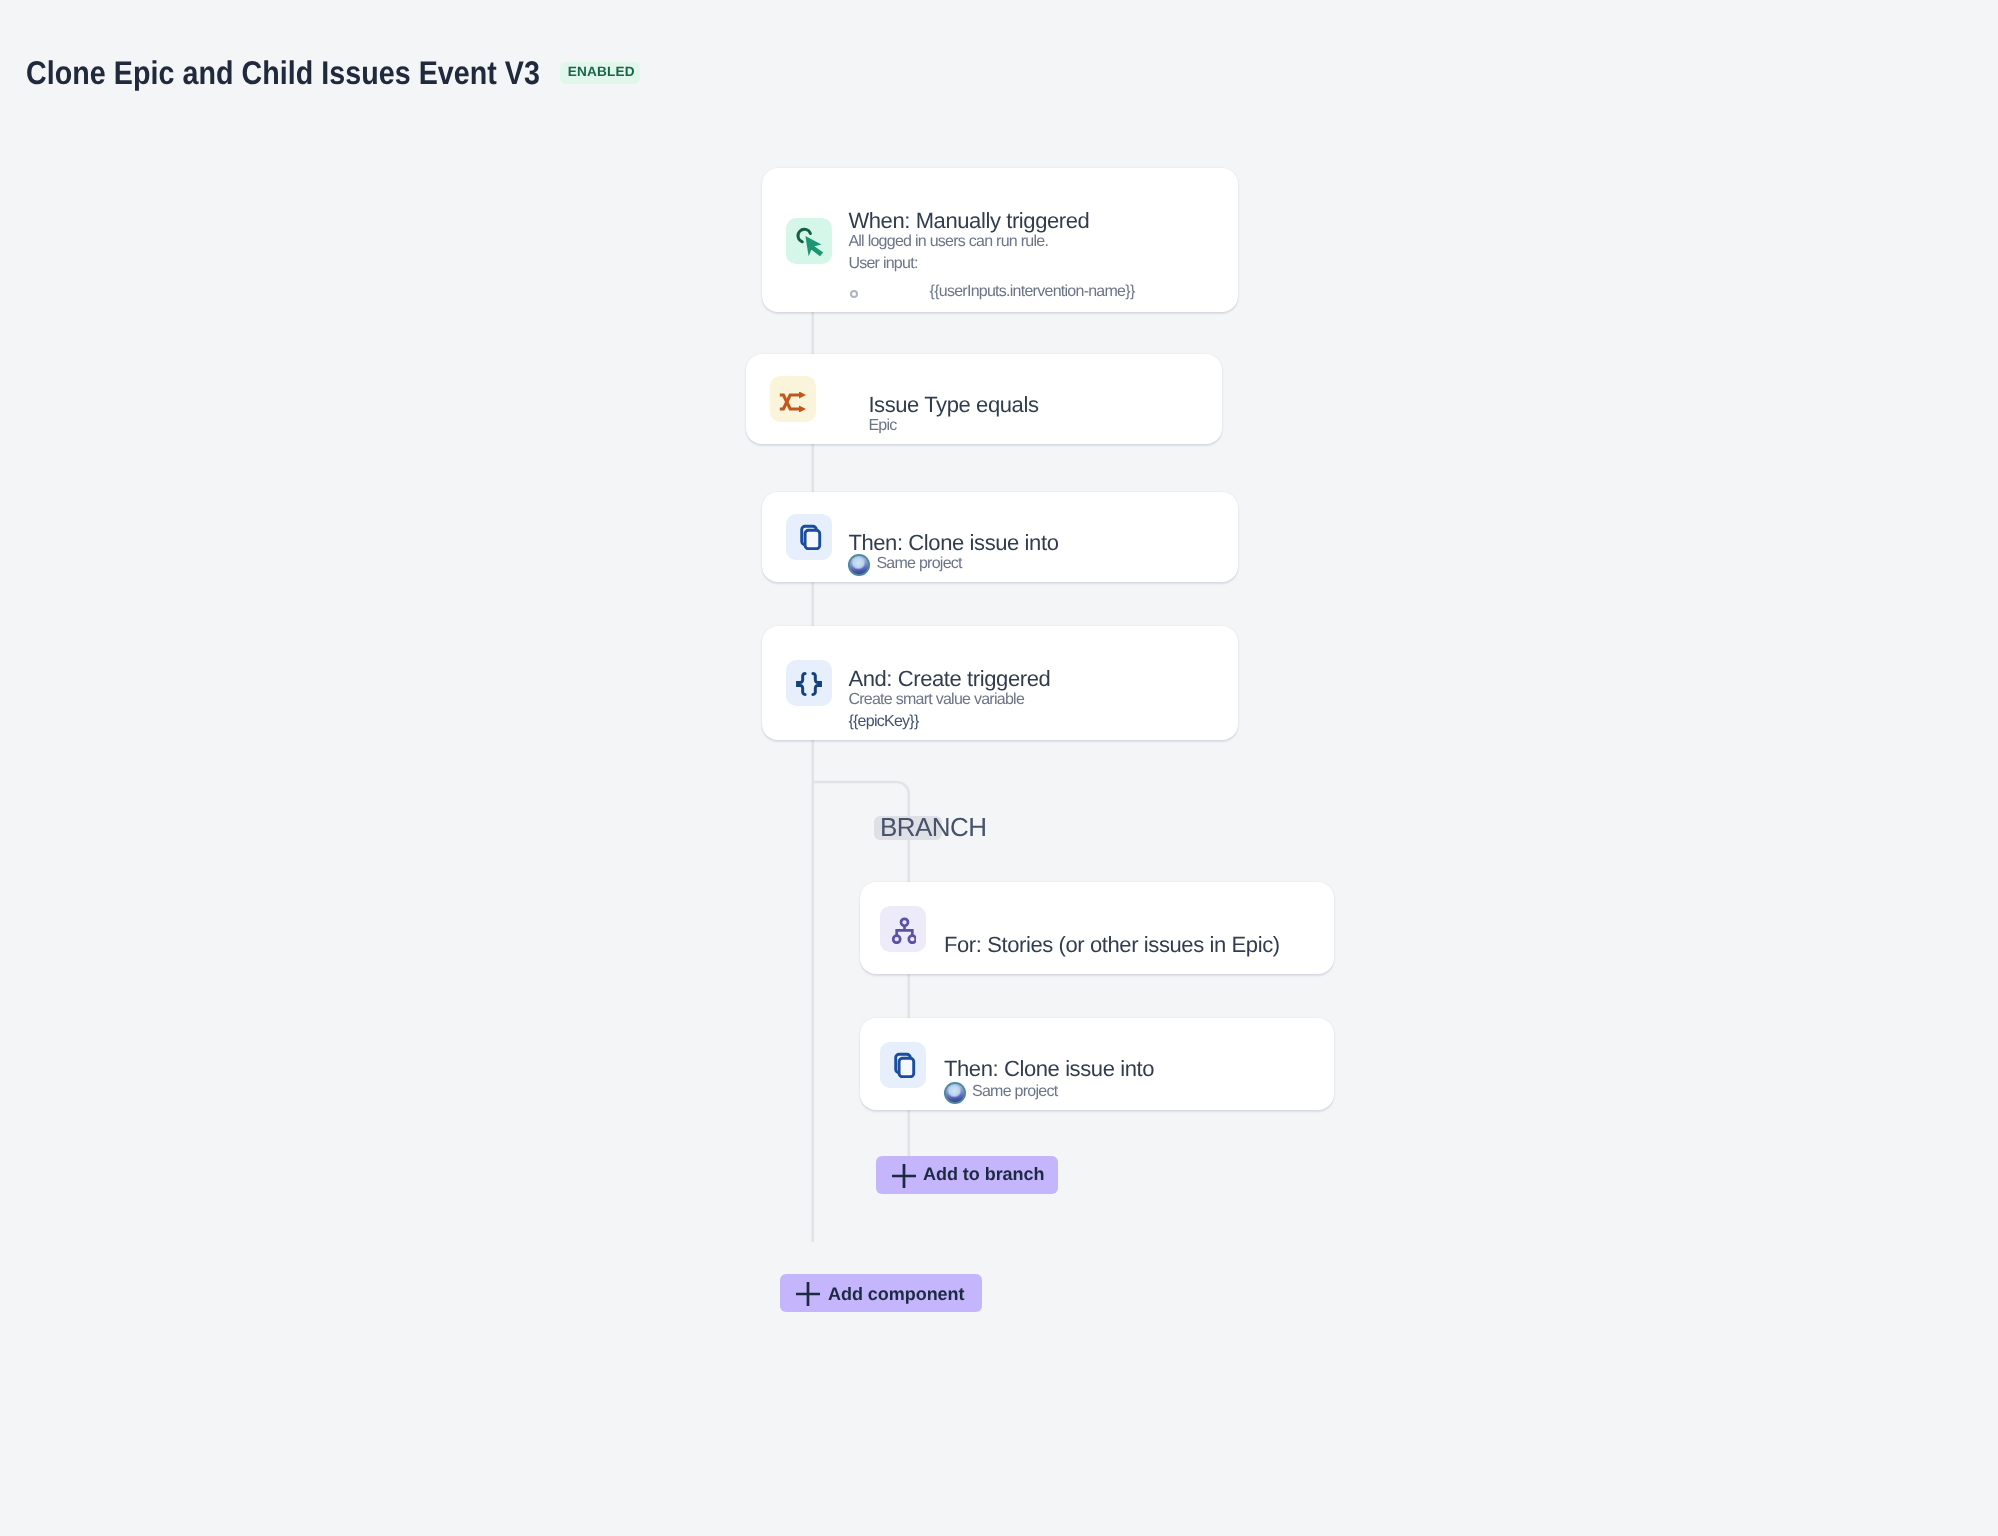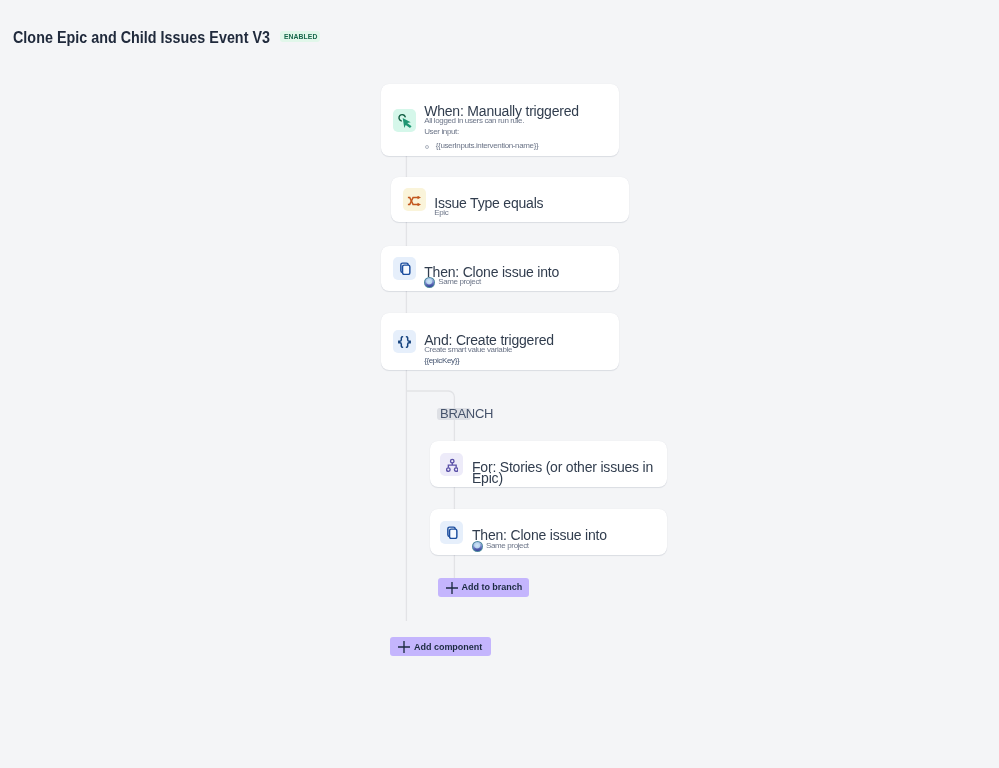--- a/index.html
+++ b/index.html
@@ -34,24 +34,24 @@
   .card{
     position:absolute;box-sizing:border-box;background:#FFFFFF;border-radius:8px;
     box-shadow:0 1px 1px rgba(9,30,66,0.10),0 0 1px rgba(9,30,66,0.09);
     display:flex;align-items:center;
   }
   .card .icon-box{
     width:23px;height:23px;border-radius:5px;
     display:flex;align-items:center;justify-content:center;flex:0 0 auto;
   }
   .card .body{margin-left:8.7px;}
-  .c-title{font-size:14px;color:#313D4E;line-height:10.5px;letter-spacing:-0.2px;padding-top:1.5px;margin-top:16px;}
+  .c-title{font-size:11px;color:#313D4E;line-height:10.5px;letter-spacing:-0.2px;padding-top:1.5px;margin-top:16px;}
   .c-sub{font-size:8px;color:#6C7588;line-height:10.5px;letter-spacing:-0.37px;}
   .c-sub.strong{color:#42526E;}
-  .c-bullet{display:flex;align-items:center;margin-top:4px;}
+  .c-bullet{display:flex;align-items:center;margin-top:4px;gap:29px;}
   .bullet-dot{width:2px;height:2px;border-radius:50%;border:0.9px solid #aeb5c0;box-sizing:content-box;margin-left:1px;margin-right:6.6px;}
   .sub-with-avatar{display:flex;align-items:center;}
   .proj-avatar{
     width:11px;height:11px;border-radius:50%;margin-right:3px;flex:0 0 auto;
     background:
       radial-gradient(circle at 50% 50%,
         rgba(150,190,225,0.0) 0%, rgba(150,190,225,0.0) 55%,
         #4F8AA0 62%, #3C7F94 82%, #4A7FA8 100%),
       radial-gradient(ellipse 38% 36% at 47% 40%, #CFE5F7 0%, #B9D4EE 62%, rgba(185,212,238,0) 88%),
       linear-gradient(174deg, #86A9D3 0%, #97B3DA 26%, #7584C8 52%, #4450A4 78%, #333C84 100%);
@@ -98,21 +98,21 @@
         <div class="c-title">When: Manually triggered</div>
         <div class="c-sub">All logged in users can run rule.</div>
         <div class="c-sub">User input:</div>
         <div class="c-bullet">
           <span class="bullet-dot"></span>
           <span class="c-sub">{{userInputs.intervention-name}}</span>
         </div>
       </div>
     </div>
 
-    <div class="card" style="left:391px;top:177px;width:238px;height:45px;padding-left:11.5px;">
+    <div class="card" style="left:373px;top:177px;width:238px;height:45px;padding-left:11.5px;gap:18px;">
       <div class="icon-box" style="background:#FAF4DA;">
         <svg width="14.5" height="10" viewBox="0 0 14.5 10" style="margin-top:2px;">
           <path d="M0.9 1.5 H2.7 L6.1 8.5 H11.5" fill="none" stroke="#C2571E" stroke-width="1.6" stroke-linecap="butt"></path>
           <path d="M0.9 8.5 H2.7 L6.1 1.5 H11.5" fill="none" stroke="#C2571E" stroke-width="1.6" stroke-linecap="butt"></path>
           <path d="M10.5 -0.3 L14.1 1.5 L10.5 3.3 Z" fill="#C2571E"></path>
           <path d="M10.5 6.7 L14.1 8.5 L10.5 10.3 Z" fill="#C2571E"></path>
         </svg>
       </div>
       <div class="body">
         <div class="c-title">Issue Type equals</div>

